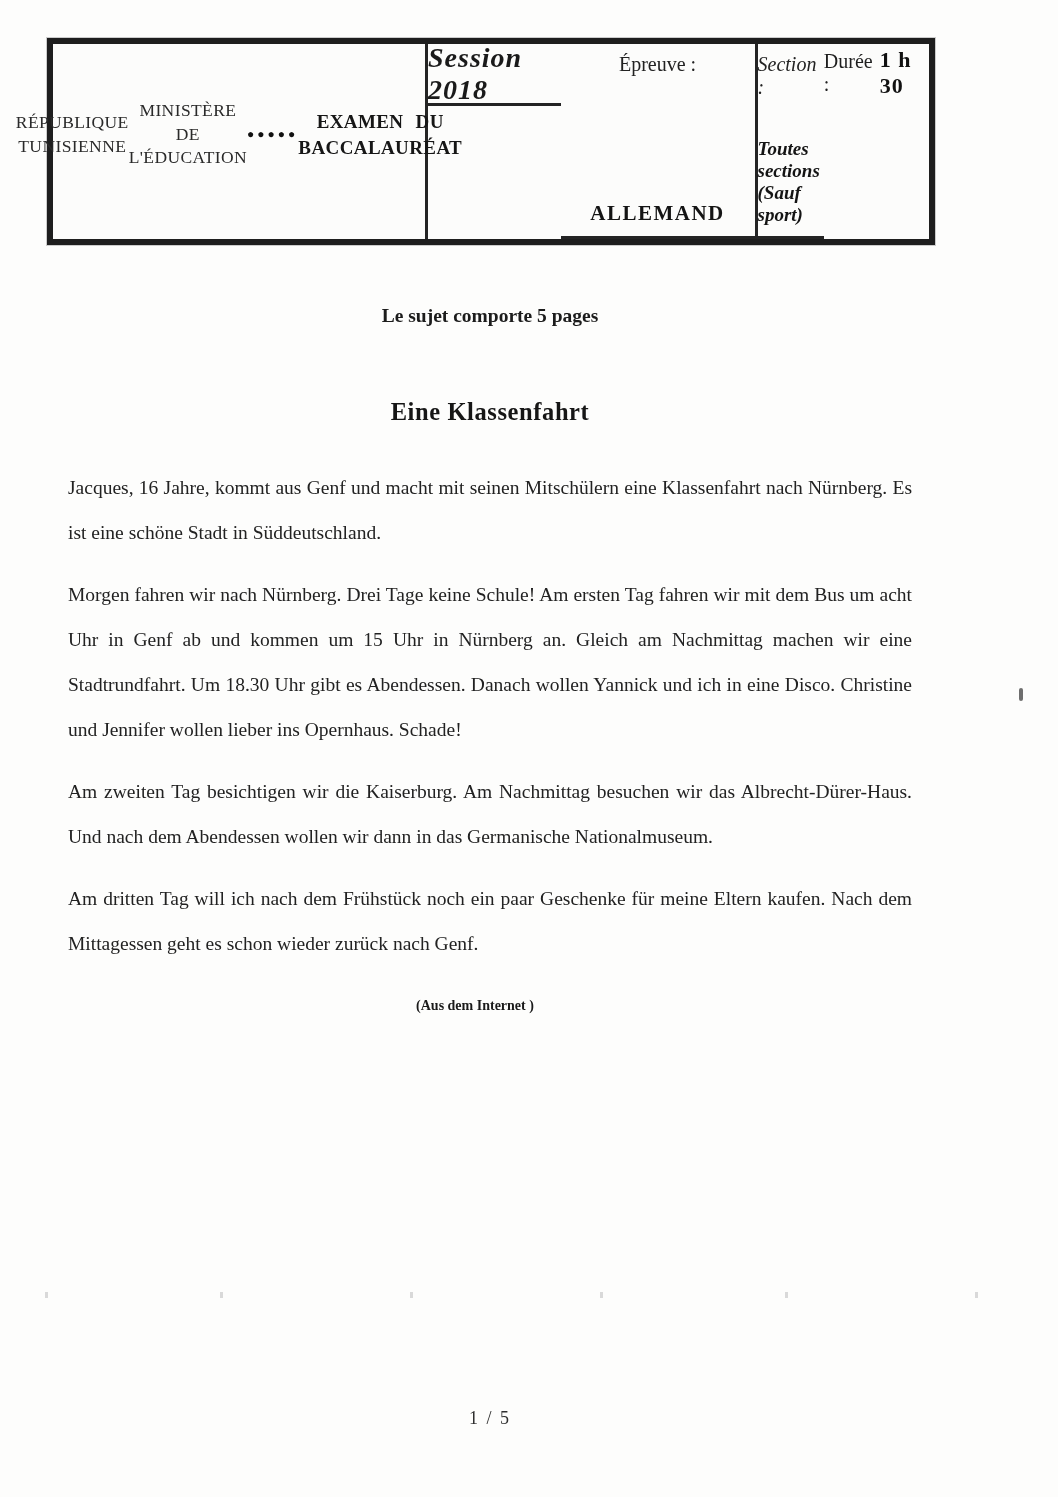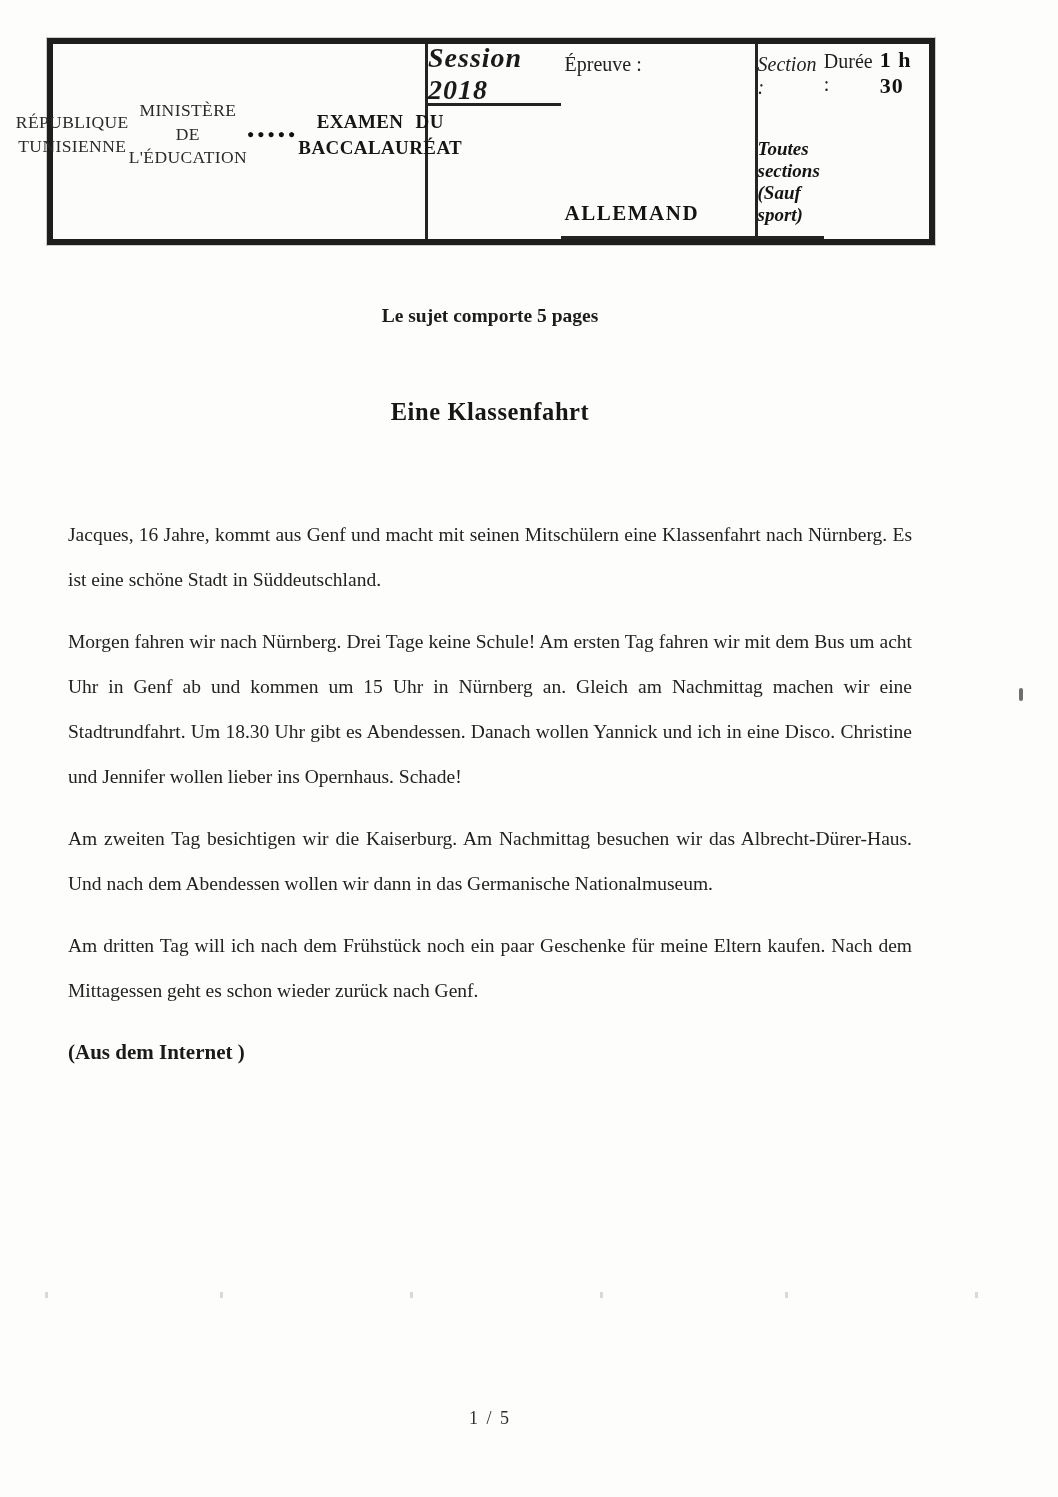--- a/index.html
+++ b/index.html
@@ -32,21 +32,21 @@
   .hl-line3{font-size:19px;font-weight:bold;word-spacing:7px;letter-spacing:.4px;color:#161616;}
   .header-right{flex:1;display:flex;flex-direction:row;}
   .hr-session{
     height:62px;border-bottom:3px solid #242424;box-sizing:border-box;
     display:flex;align-items:center;justify-content:center;
     font-size:28px;font-weight:bold;font-style:italic;letter-spacing:1px;color:#1a1a1a;
   }
   .hr-mid{flex:1;display:flex;border-bottom:3px solid #242424;box-sizing:border-box;}
   .hr-epreuve{
     width:197px;border-right:3px solid #242424;box-sizing:border-box;
-    display:flex;flex-direction:column;justify-content:space-between;align-items:flex-start;
+    display:flex;flex-direction:column;justify-content:space-between;align-items:center;
     padding:9px 4px 10px 4px;
   }
   .hr-section{
     flex:1;display:flex;flex-direction:column;justify-content:space-between;align-items:center;
     padding:9px 4px 10px 0;
   }
   .cell-label{font-size:20px;color:#222;}
   .cell-label.italic{font-style:italic;}
   .epreuve-value{font-size:21px;font-weight:bold;letter-spacing:1.5px;color:#141414;}
   .section-value{font-size:19px;font-weight:bold;font-style:italic;color:#141414;margin-top:20px;}
@@ -59,32 +59,32 @@
   
   .notice{
     position:absolute;left:68px;top:305px;width:844px;
     text-align:center;font-weight:bold;font-size:19.5px;color:#1c1c1c;
   }
   .doc-title{
     position:absolute;left:68px;top:398px;width:844px;
     text-align:center;font-weight:bold;font-size:24.5px;letter-spacing:.6px;color:#161616;
   }
   .body-text{
-    position:absolute;left:68px;top:512px;width:844px;
+    position:absolute;left:68px;top:465px;width:844px;
     font-size:19.5px;line-height:45px;color:#222;
   }
   .body-text p{
     margin:0 0 17px 0;
     text-align:justify;
   }
   .source-line{
-    text-align:left;
+    text-align:center;
     padding-right:30px;
     font-weight:bold;
-    font-size:21px;
+    font-size:14px;
     margin-top:12px;
     color:#1a1a1a;
   }
   .page-number{
     position:absolute;left:68px;top:1408px;width:844px;
     text-align:center;font-size:18px;letter-spacing:2px;color:#2e2e2e;
   }
 
   
   .speck{

